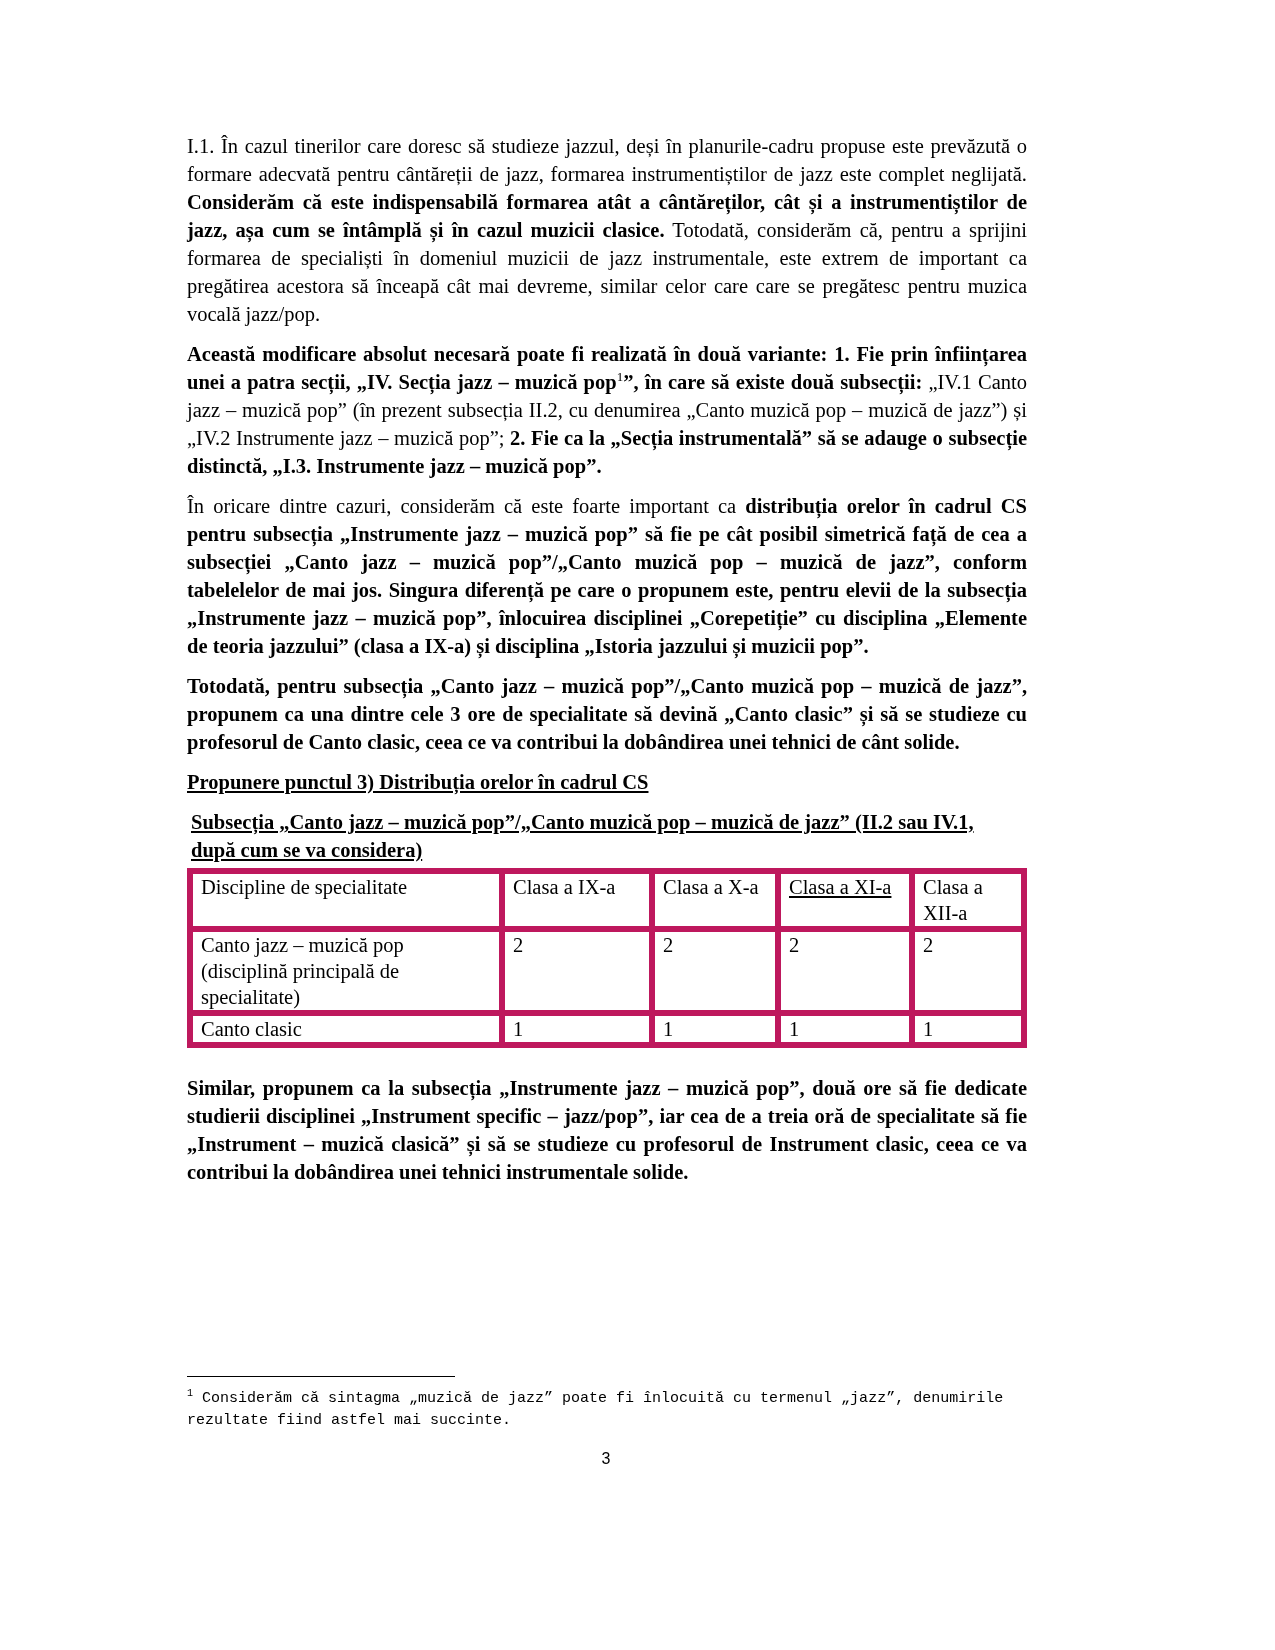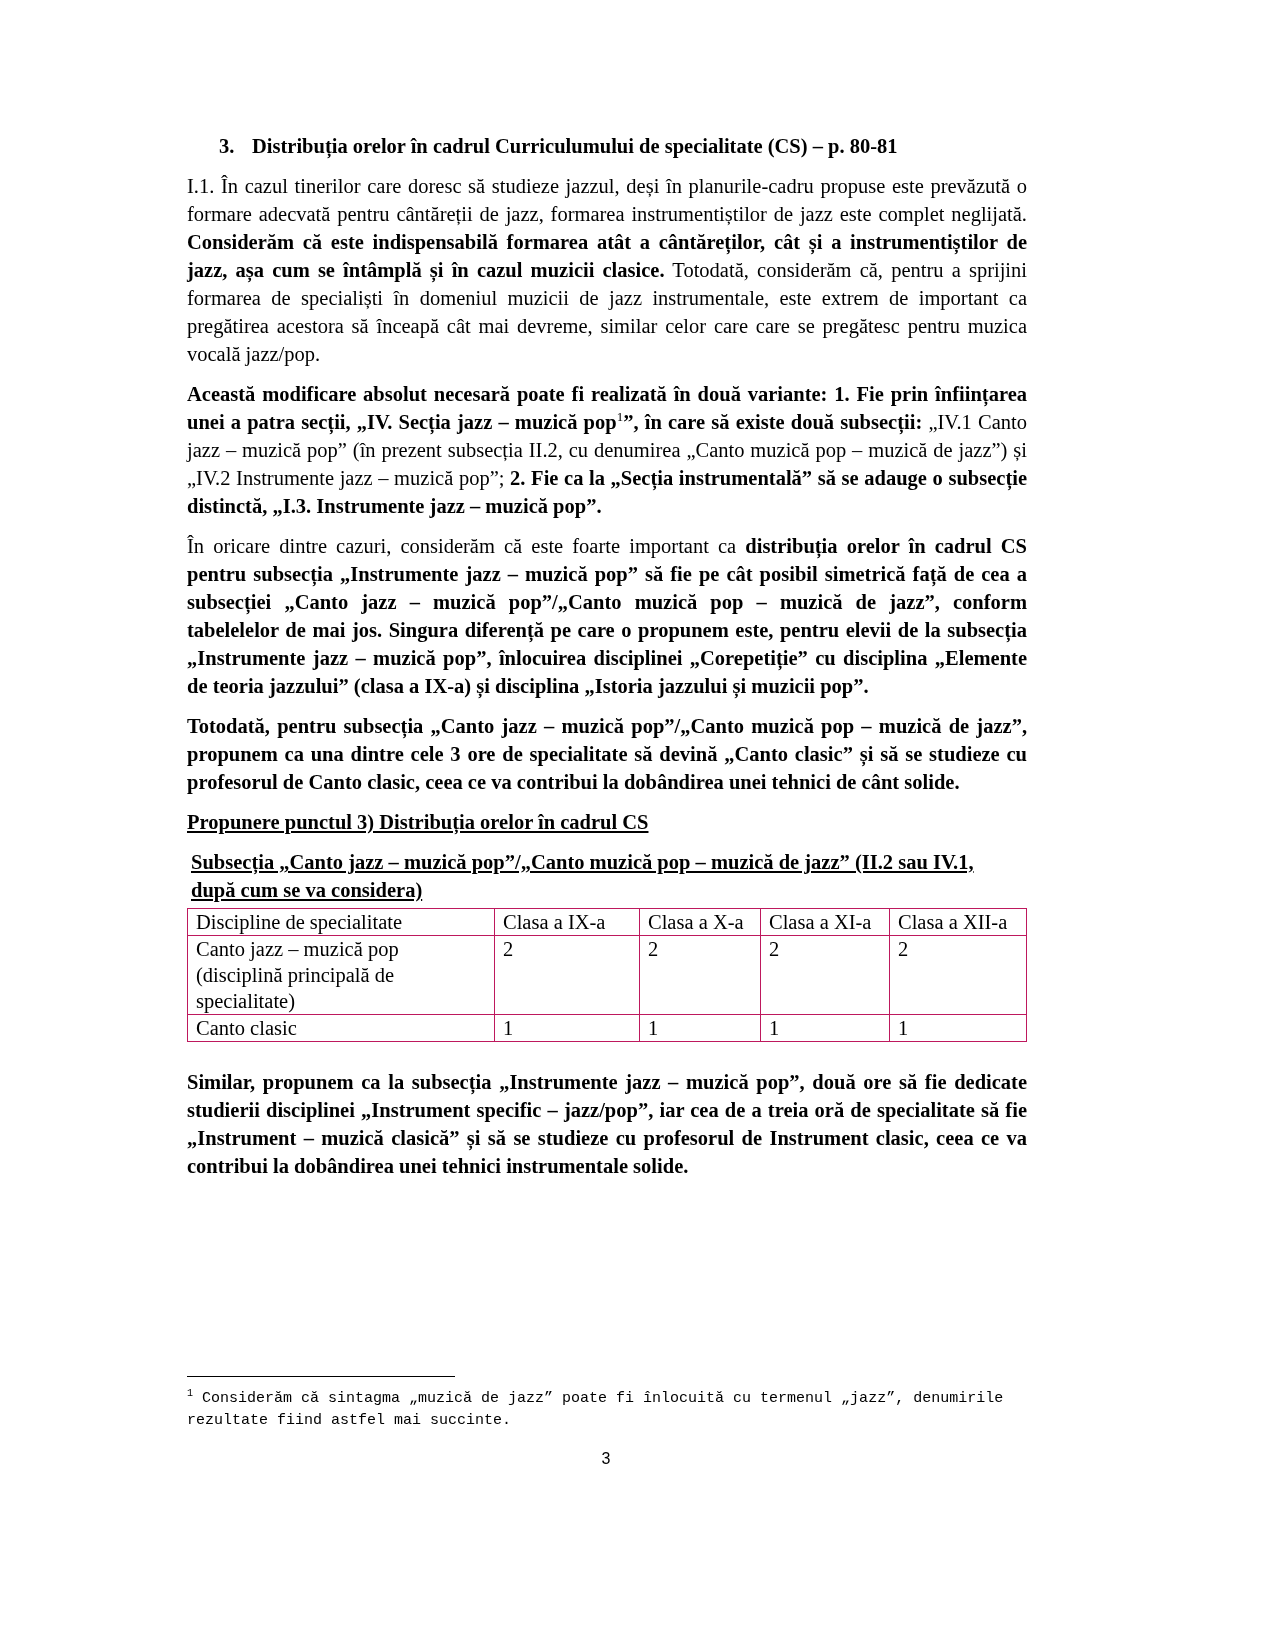--- a/index.html
+++ b/index.html
@@ -7,38 +7,35 @@
   .page { position: absolute; left: 187px; top: 132px; width: 840px; font-family: "Liberation Serif", serif; font-size: 20.5px; line-height: 28px; }
   .h1 { font-weight: bold; text-decoration: underline; margin: 0 0 11px 0; }
   .h2 { font-weight: bold; margin: 0 0 12px 32px; }
   .h2 .num { display: inline-block; width: 33px; }
   p { margin: 0 0 12px 0; text-align: justify; }
   b { font-weight: bold; }
   sup { font-size: 13px; line-height: 0; vertical-align: super; }
   .u { font-weight: bold; text-decoration: underline; margin: 0 0 12px 0; }
   .u2 { font-weight: bold; text-decoration: underline; margin: 4px; }
   table { border-collapse: collapse; width: 840px; margin-bottom: 26px; }
-  td { border: 1px solid #be185d; vertical-align: top; padding: 0 8px; font-size: 20.5px; line-height: 26px; }
+  td { border: 6px solid #be185d; vertical-align: top; padding: 0 8px; font-size: 20.5px; line-height: 26px; }
   .c0 { width: 290px; }
   .c1 { width: 128px; }
   .c2 { width: 104px; }
-  .c3 { width: 112px; }
+  .c3 { width: 112px; text-decoration: underline; }
   .footline { position: absolute; left: 187px; top: 1376px; width: 268px; border-top: 1.5px solid #000; }
   .footnote { position: absolute; left: 187px; top: 1388px; width: 845px; font-family: Liberation Mono, monospace; font-size: 15px; line-height: 22px; }
   .footnote sup { font-size: 10px; }
   .pagenum { position: absolute; left: 0; width: 1212px; top: 1450px; text-align: center; font-family: "Liberation Sans", sans-serif; font-size: 16px; }
 </style>
 </head>
 <body>
 
 <div class="page">
 
-  <div class="h2">
-    <span class="num">3.</span><span>Distribuția orelor în cadrul Curriculumului de specialitate (CS) – p. 80-81</span>
-  </div>
 
   <p><span>I.1. În cazul tinerilor care doresc să studieze jazzul, deși în planurile-cadru propuse este prevăzută o formare adecvată pentru cântăreții de jazz, formarea instrumentiștilor de jazz este complet neglijată. </span><b>Considerăm că este indispensabilă formarea atât a cântăreților, cât și a instrumentiștilor de jazz, așa cum se întâmplă și în cazul muzicii clasice.</b><span> Totodată, considerăm că, pentru a sprijini formarea de specialiști în domeniul muzicii de jazz instrumentale, este extrem de important ca pregătirea acestora să înceapă cât mai devreme, similar celor care care se pregătesc pentru muzica vocală jazz/pop.</span></p>
 
   <p><b>Această modificare absolut necesară poate fi realizată în două variante: 1. Fie prin înființarea unei a  patra secții, „IV. Secția jazz – muzică pop</b><sup>1</sup><b>”, în care să existe două subsecții:</b><span> „IV.1 Canto jazz – muzică pop” (în prezent subsecția II.2, cu denumirea „Canto muzică pop – muzică de jazz”) și „IV.2 Instrumente jazz – muzică pop”; </span><b>2. Fie ca la „Secția instrumentală” să se adauge o subsecție distinctă, „I.3. Instrumente jazz – muzică pop”.</b></p>
 
   <p><span>În oricare dintre cazuri, considerăm că este foarte important ca </span><b>distribuția orelor în cadrul CS pentru subsecția „Instrumente jazz – muzică pop” să fie pe cât posibil simetrică față de cea a subsecției „Canto jazz – muzică pop”/„Canto muzică pop – muzică de jazz”, conform tabelelelor de mai jos. Singura diferență pe care o propunem este, pentru elevii de la subsecția „Instrumente jazz – muzică pop”, înlocuirea disciplinei „Corepetiție” cu disciplina „Elemente de teoria jazzului” (clasa a IX-a) și disciplina „Istoria jazzului și muzicii pop”.</b></p>
 
   <p><b>Totodată, pentru subsecția „Canto jazz – muzică pop”/„Canto muzică pop – muzică de jazz”, propunem ca una dintre cele 3 ore de specialitate să devină „Canto clasic” și să se studieze cu profesorul de Canto clasic, ceea ce va contribui la dobândirea unei tehnici de cânt solide.</b></p>
 
   <div class="u">Propunere punctul 3) Distribuția orelor în cadrul CS</div>

